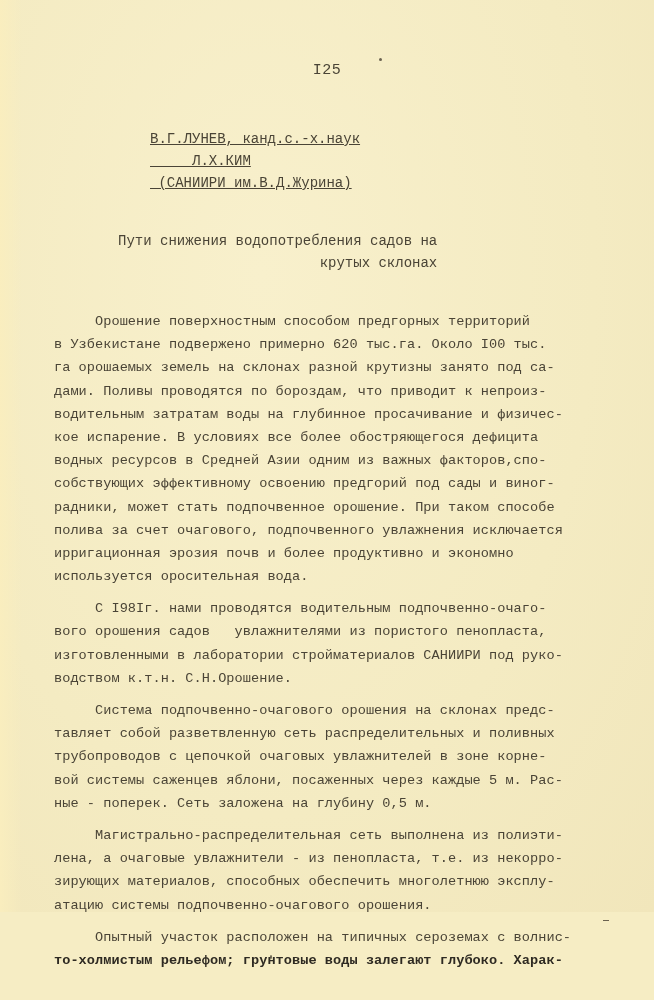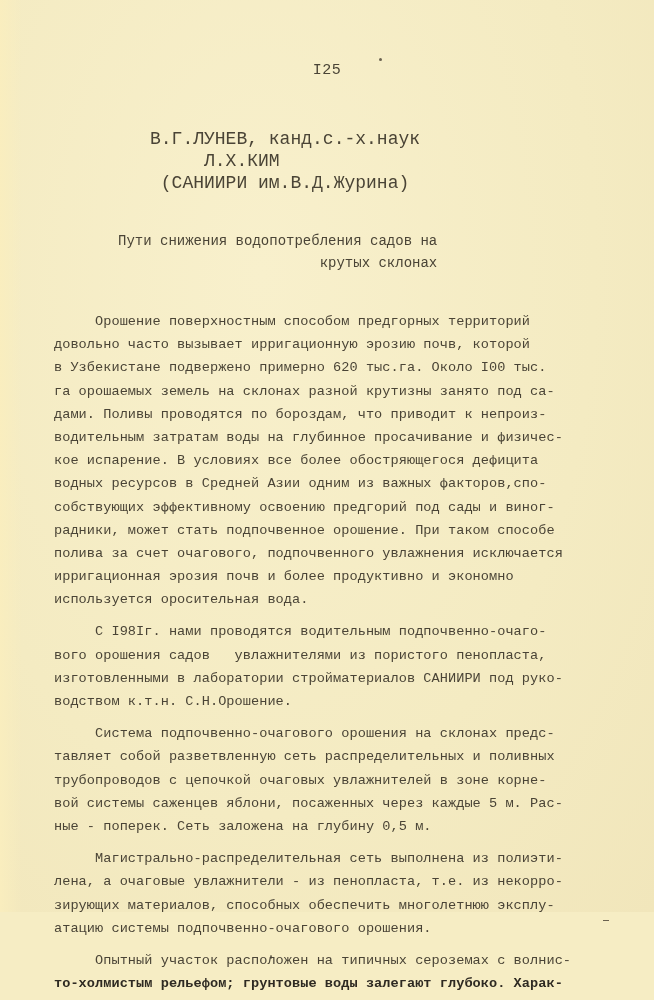--- a/index.html
+++ b/index.html
@@ -14,21 +14,21 @@
     position: absolute; left: 0; top: 0; width: 654px; height: 912px;
     background:
       linear-gradient(90deg, rgba(250,238,190,0.9) 0px, rgba(246,237,196,0) 22px),
       radial-gradient(ellipse at 40% 30%, #f8f0cc 0%, #f4ebc2 60%, #f1e6bb 100%);
   }
   .pagenum {
     position: absolute; left: 0; width: 654px; top: 62px;
     text-align: center; font-size: 15px; letter-spacing: 0.5px;
   }
   .speck { position: absolute; background: #6a6250; border-radius: 50%; }
-  .authors { position: absolute; left: 150px; top: 128px; font-size: 18px; line-height: 22px; }
+  .authors { position: absolute; left: 150px; top: 128px; font-size: 14px; line-height: 22px; text-decoration: underline; }
   .authors div { white-space: pre; }
   .title { position: absolute; left: 118px; top: 230px; font-size: 14px; line-height: 22px; text-align: right; }
   .title div { white-space: pre; }
   .body { position: absolute; left: 54px; top: 310px; width: 520px; font-size: 13.6px; }
   .para { margin: 0; }
   .line { white-space: pre; height: 23.2px; line-height: 23.2px; letter-spacing: 0.05px; }
   .gap { height: 9px; }
   .bold { color: #2e2a22; font-weight: bold; }
 </style>
 </head>
@@ -49,21 +49,20 @@
   </div>
 
   <div class="title">
     <div>Пути снижения водопотребления садов на</div>
     <div>          крутых склонах</div>
   </div>
 
   <div class="body">
     <div class="para">
       <div class="line">     Орошение поверхностным способом предгорных территорий</div>
-      <div class="line">довольно часто вызывает ирригационную эрозию почв, которой</div>
       <div class="line">в Узбекистане подвержено примерно 620 тыс.га. Около I00 тыс.</div>
       <div class="line">га орошаемых земель на склонах разной крутизны занято под са-</div>
       <div class="line">дами. Поливы проводятся по бороздам, что приводит к непроиз-</div>
       <div class="line">водительным затратам воды на глубинное просачивание и физичес-</div>
       <div class="line">кое испарение. В условиях все более обостряющегося дефицита</div>
       <div class="line">водных ресурсов в Средней Азии одним из важных факторов,спо-</div>
       <div class="line">собствующих эффективному освоению предгорий под сады и виног-</div>
       <div class="line">радники, может стать подпочвенное орошение. При таком способе</div>
       <div class="line">полива за счет очагового, подпочвенного увлажнения исключается</div>
       <div class="line">ирригационная эрозия почв и более продуктивно и экономно</div>

